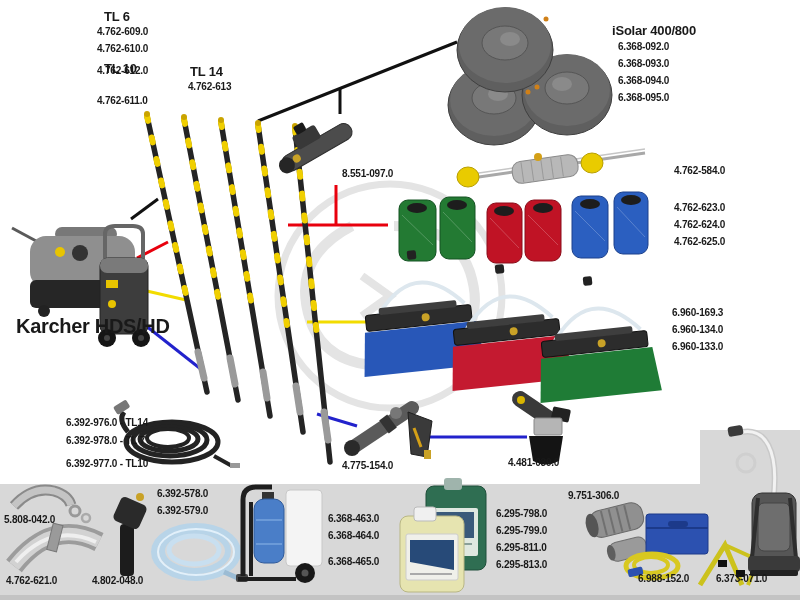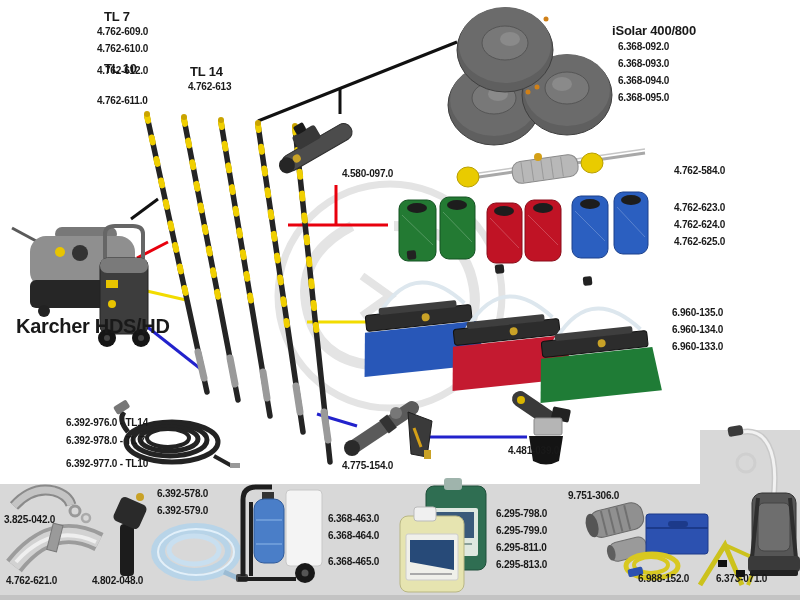--- a/index.html
+++ b/index.html
@@ -299,48 +299,48 @@
       <circle cx="746" cy="463" r="9" fill="none" stroke="#cfcfcf" stroke-width="3"></circle>
       <rect x="752" y="493" width="44" height="70" rx="10" fill="#565656" stroke="#333333"></rect>
       <rect x="758" y="503" width="32" height="48" rx="6" fill="#6e6e6e" stroke="#444444"></rect>
       <line x1="758" y1="498" x2="752" y2="558" stroke="#2e2e2e" stroke-width="4"></line>
       <line x1="790" y1="498" x2="796" y2="558" stroke="#2e2e2e" stroke-width="4"></line>
       <rect x="748" y="556" width="52" height="16" rx="4" fill="#3a3a3a"></rect>
       <rect x="750" y="570" width="48" height="6" rx="2" fill="#222222"></rect>
     </g>
   </svg>
 
-  <div class="lbl h" style="left:104px;top:10px">TL 7</div>
+  <div class="lbl h" style="left:104px;top:10px">TL 6</div>
   <div class="lbl" style="left:97px;top:27px">4.762-609.0</div>
   <div class="lbl" style="left:97px;top:44px">4.762-610.0</div>
   <div class="lbl h" style="left:104px;top:62px">TL 10</div>
   <div class="lbl h" style="left:190px;top:65px">TL 14</div>
   <div class="lbl" style="left:97px;top:66px">4.762-612.0</div>
   <div class="lbl" style="left:188px;top:82px">4.762-613</div>
   <div class="lbl" style="left:97px;top:96px">4.762-611.0</div>
   <div class="lbl h" style="left:612px;top:24px">iSolar 400/800</div>
   <div class="lbl" style="left:618px;top:42px">6.368-092.0</div>
   <div class="lbl" style="left:618px;top:59px">6.368-093.0</div>
   <div class="lbl" style="left:618px;top:76px">6.368-094.0</div>
   <div class="lbl" style="left:618px;top:93px">6.368-095.0</div>
-  <div class="lbl" style="left:342px;top:169px">4.580-097.0</div>
+  <div class="lbl" style="left:342px;top:169px">8.551-097.0</div>
   <div class="lbl" style="left:674px;top:166px">4.762-584.0</div>
   <div class="lbl" style="left:674px;top:203px">4.762-623.0</div>
   <div class="lbl" style="left:674px;top:220px">4.762-624.0</div>
   <div class="lbl" style="left:674px;top:237px">4.762-625.0</div>
   <div class="lbl big" style="left:16px;top:316px">Karcher HDS/HD</div>
-  <div class="lbl" style="left:672px;top:308px">6.960-135.0</div>
+  <div class="lbl" style="left:672px;top:308px">6.960-169.3</div>
   <div class="lbl" style="left:672px;top:325px">6.960-134.0</div>
   <div class="lbl" style="left:672px;top:342px">6.960-133.0</div>
   <div class="lbl" style="left:66px;top:418px">6.392-976.0 - TL14</div>
   <div class="lbl" style="left:66px;top:459px">6.392-977.0 - TL10</div>
   <div class="lbl" style="left:66px;top:436px">6.392-978.0 - TL 7</div>
   <div class="lbl" style="left:342px;top:461px">4.775-154.0</div>
-  <div class="lbl" style="left:508px;top:446px">4.481-039.0</div>
-  <div class="lbl" style="left:4px;top:515px">3.825-042.0</div>
+  <div class="lbl" style="left:508px;top:458px">4.481-039.0</div>
+  <div class="lbl" style="left:4px;top:515px">5.808-042.0</div>
   <div class="lbl" style="left:157px;top:489px">6.392-578.0</div>
   <div class="lbl" style="left:157px;top:506px">6.392-579.0</div>
   <div class="lbl" style="left:6px;top:576px">4.762-621.0</div>
   <div class="lbl" style="left:92px;top:576px">4.802-048.0</div>
   <div class="lbl" style="left:328px;top:514px">6.368-463.0</div>
   <div class="lbl" style="left:328px;top:531px">6.368-464.0</div>
   <div class="lbl" style="left:328px;top:557px">6.368-465.0</div>
   <div class="lbl" style="left:496px;top:509px">6.295-798.0</div>
   <div class="lbl" style="left:496px;top:526px">6.295-799.0</div>
   <div class="lbl" style="left:496px;top:543px">6.295-811.0</div>

